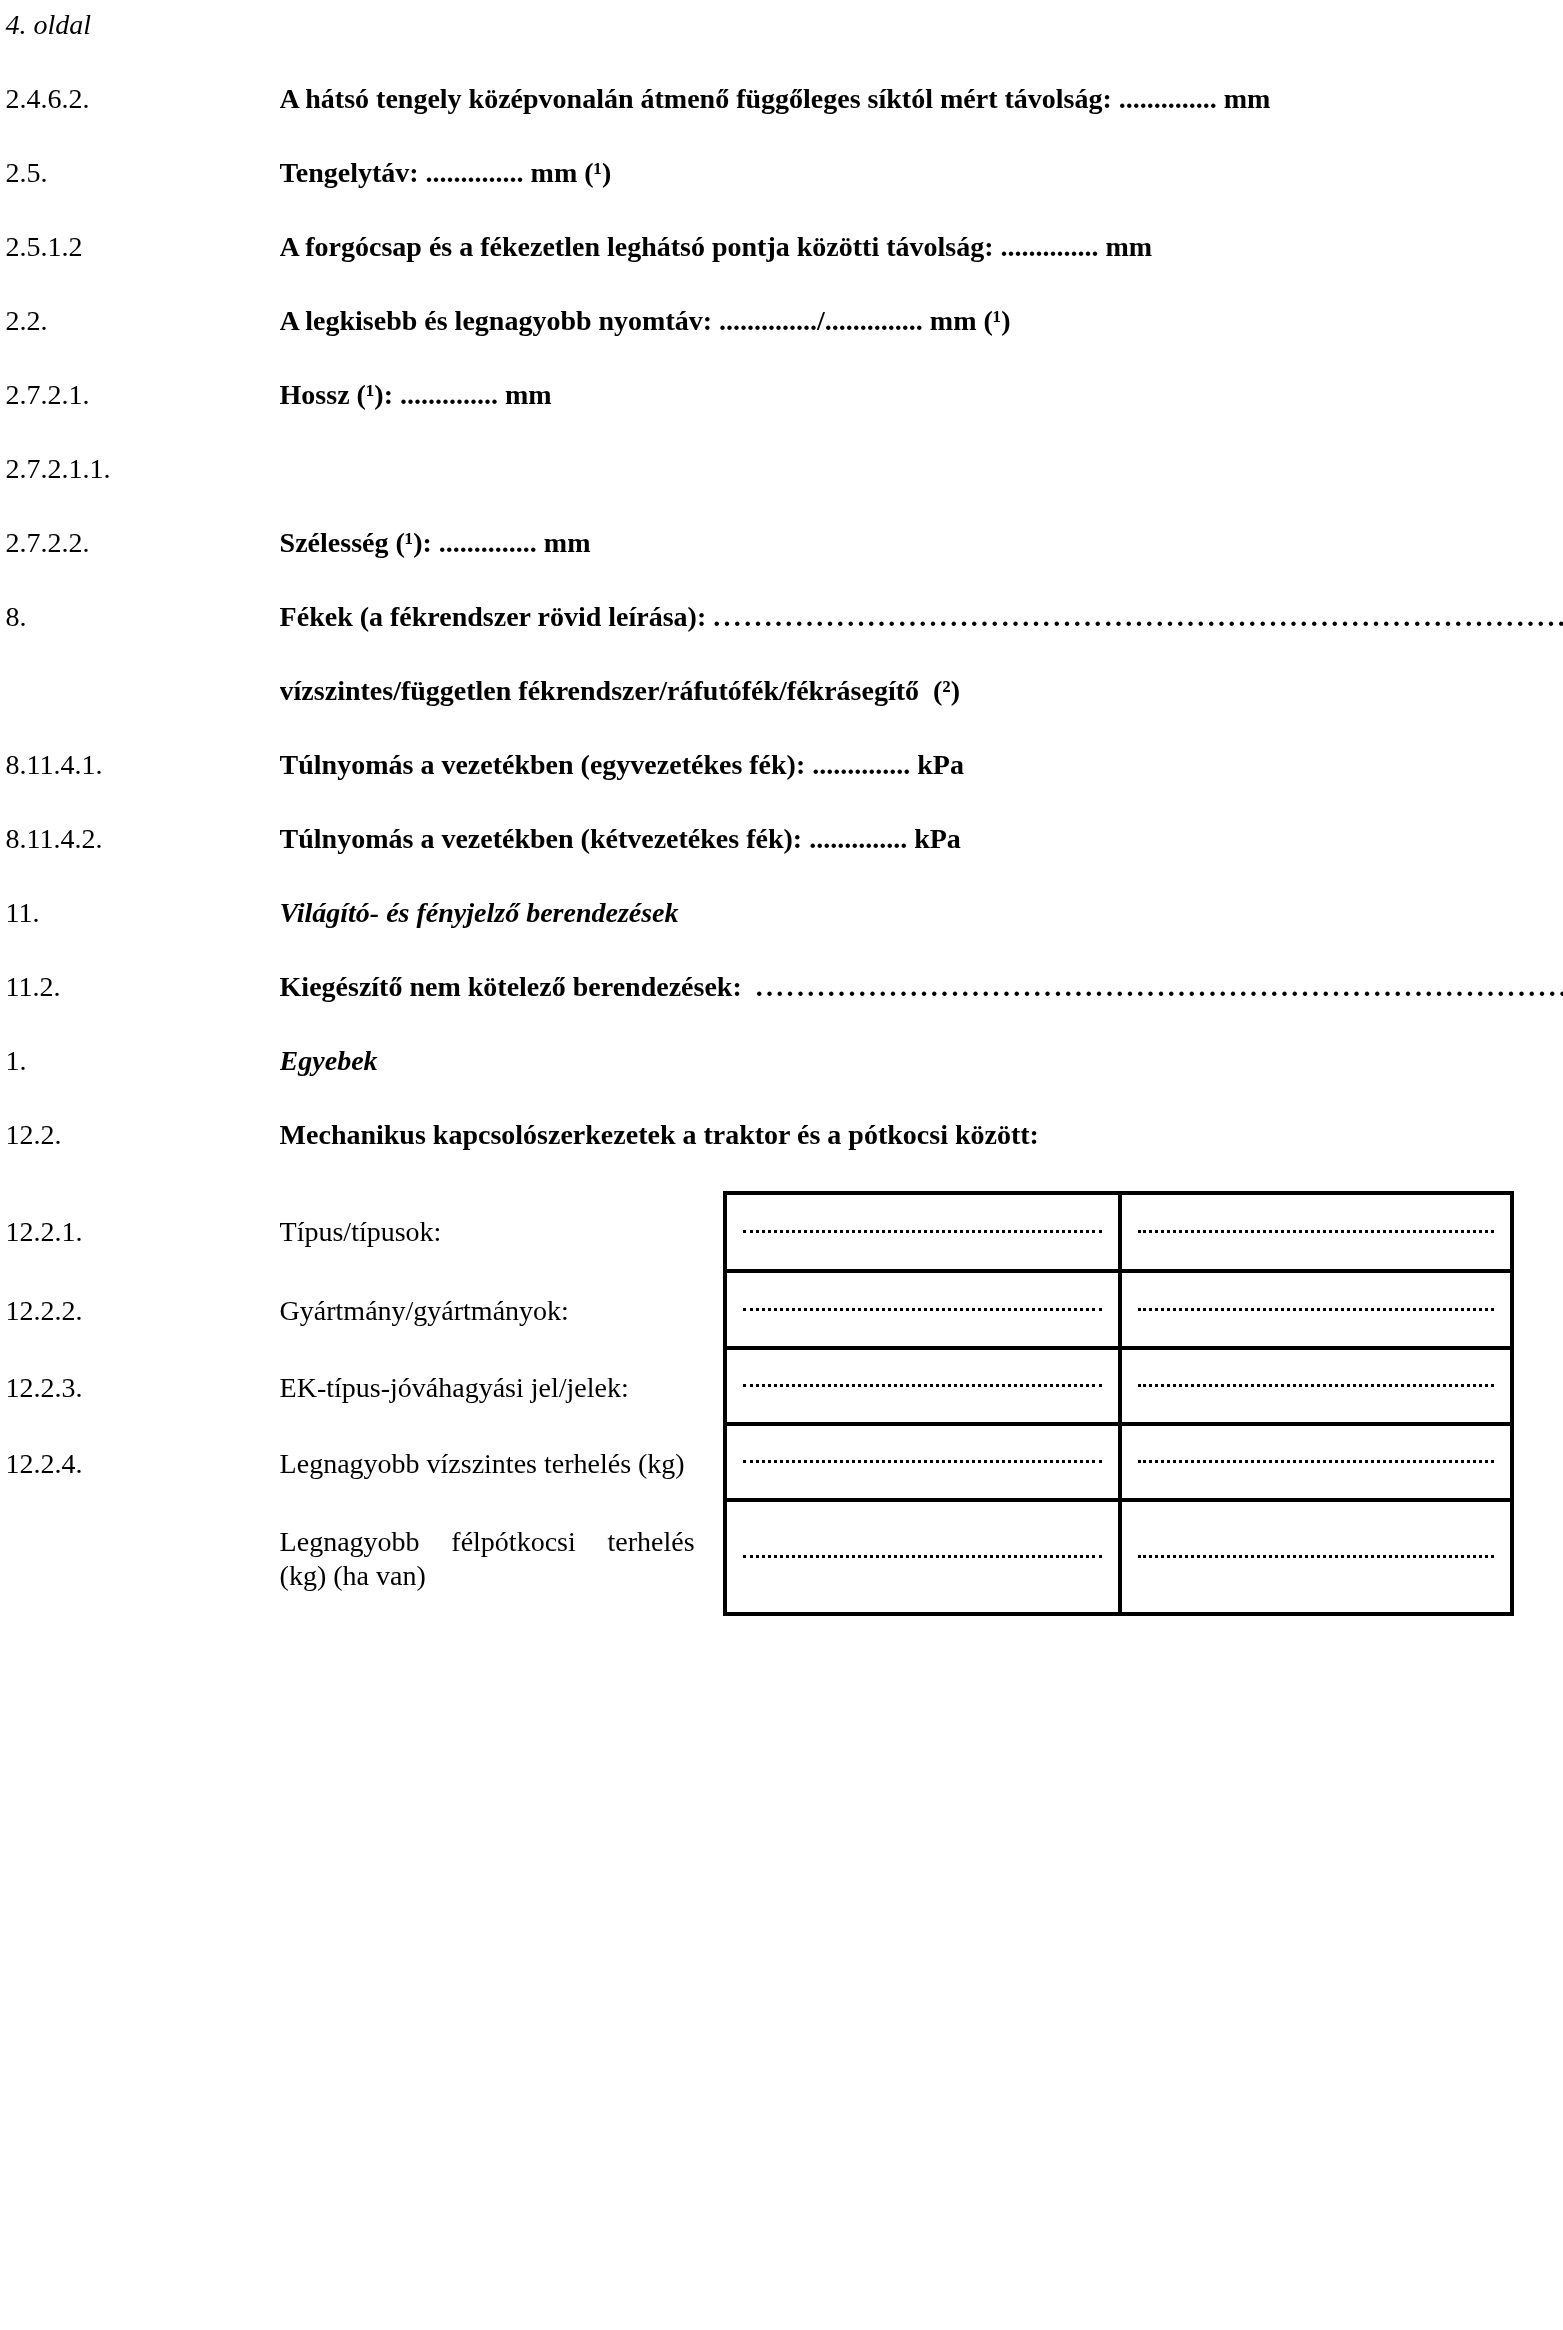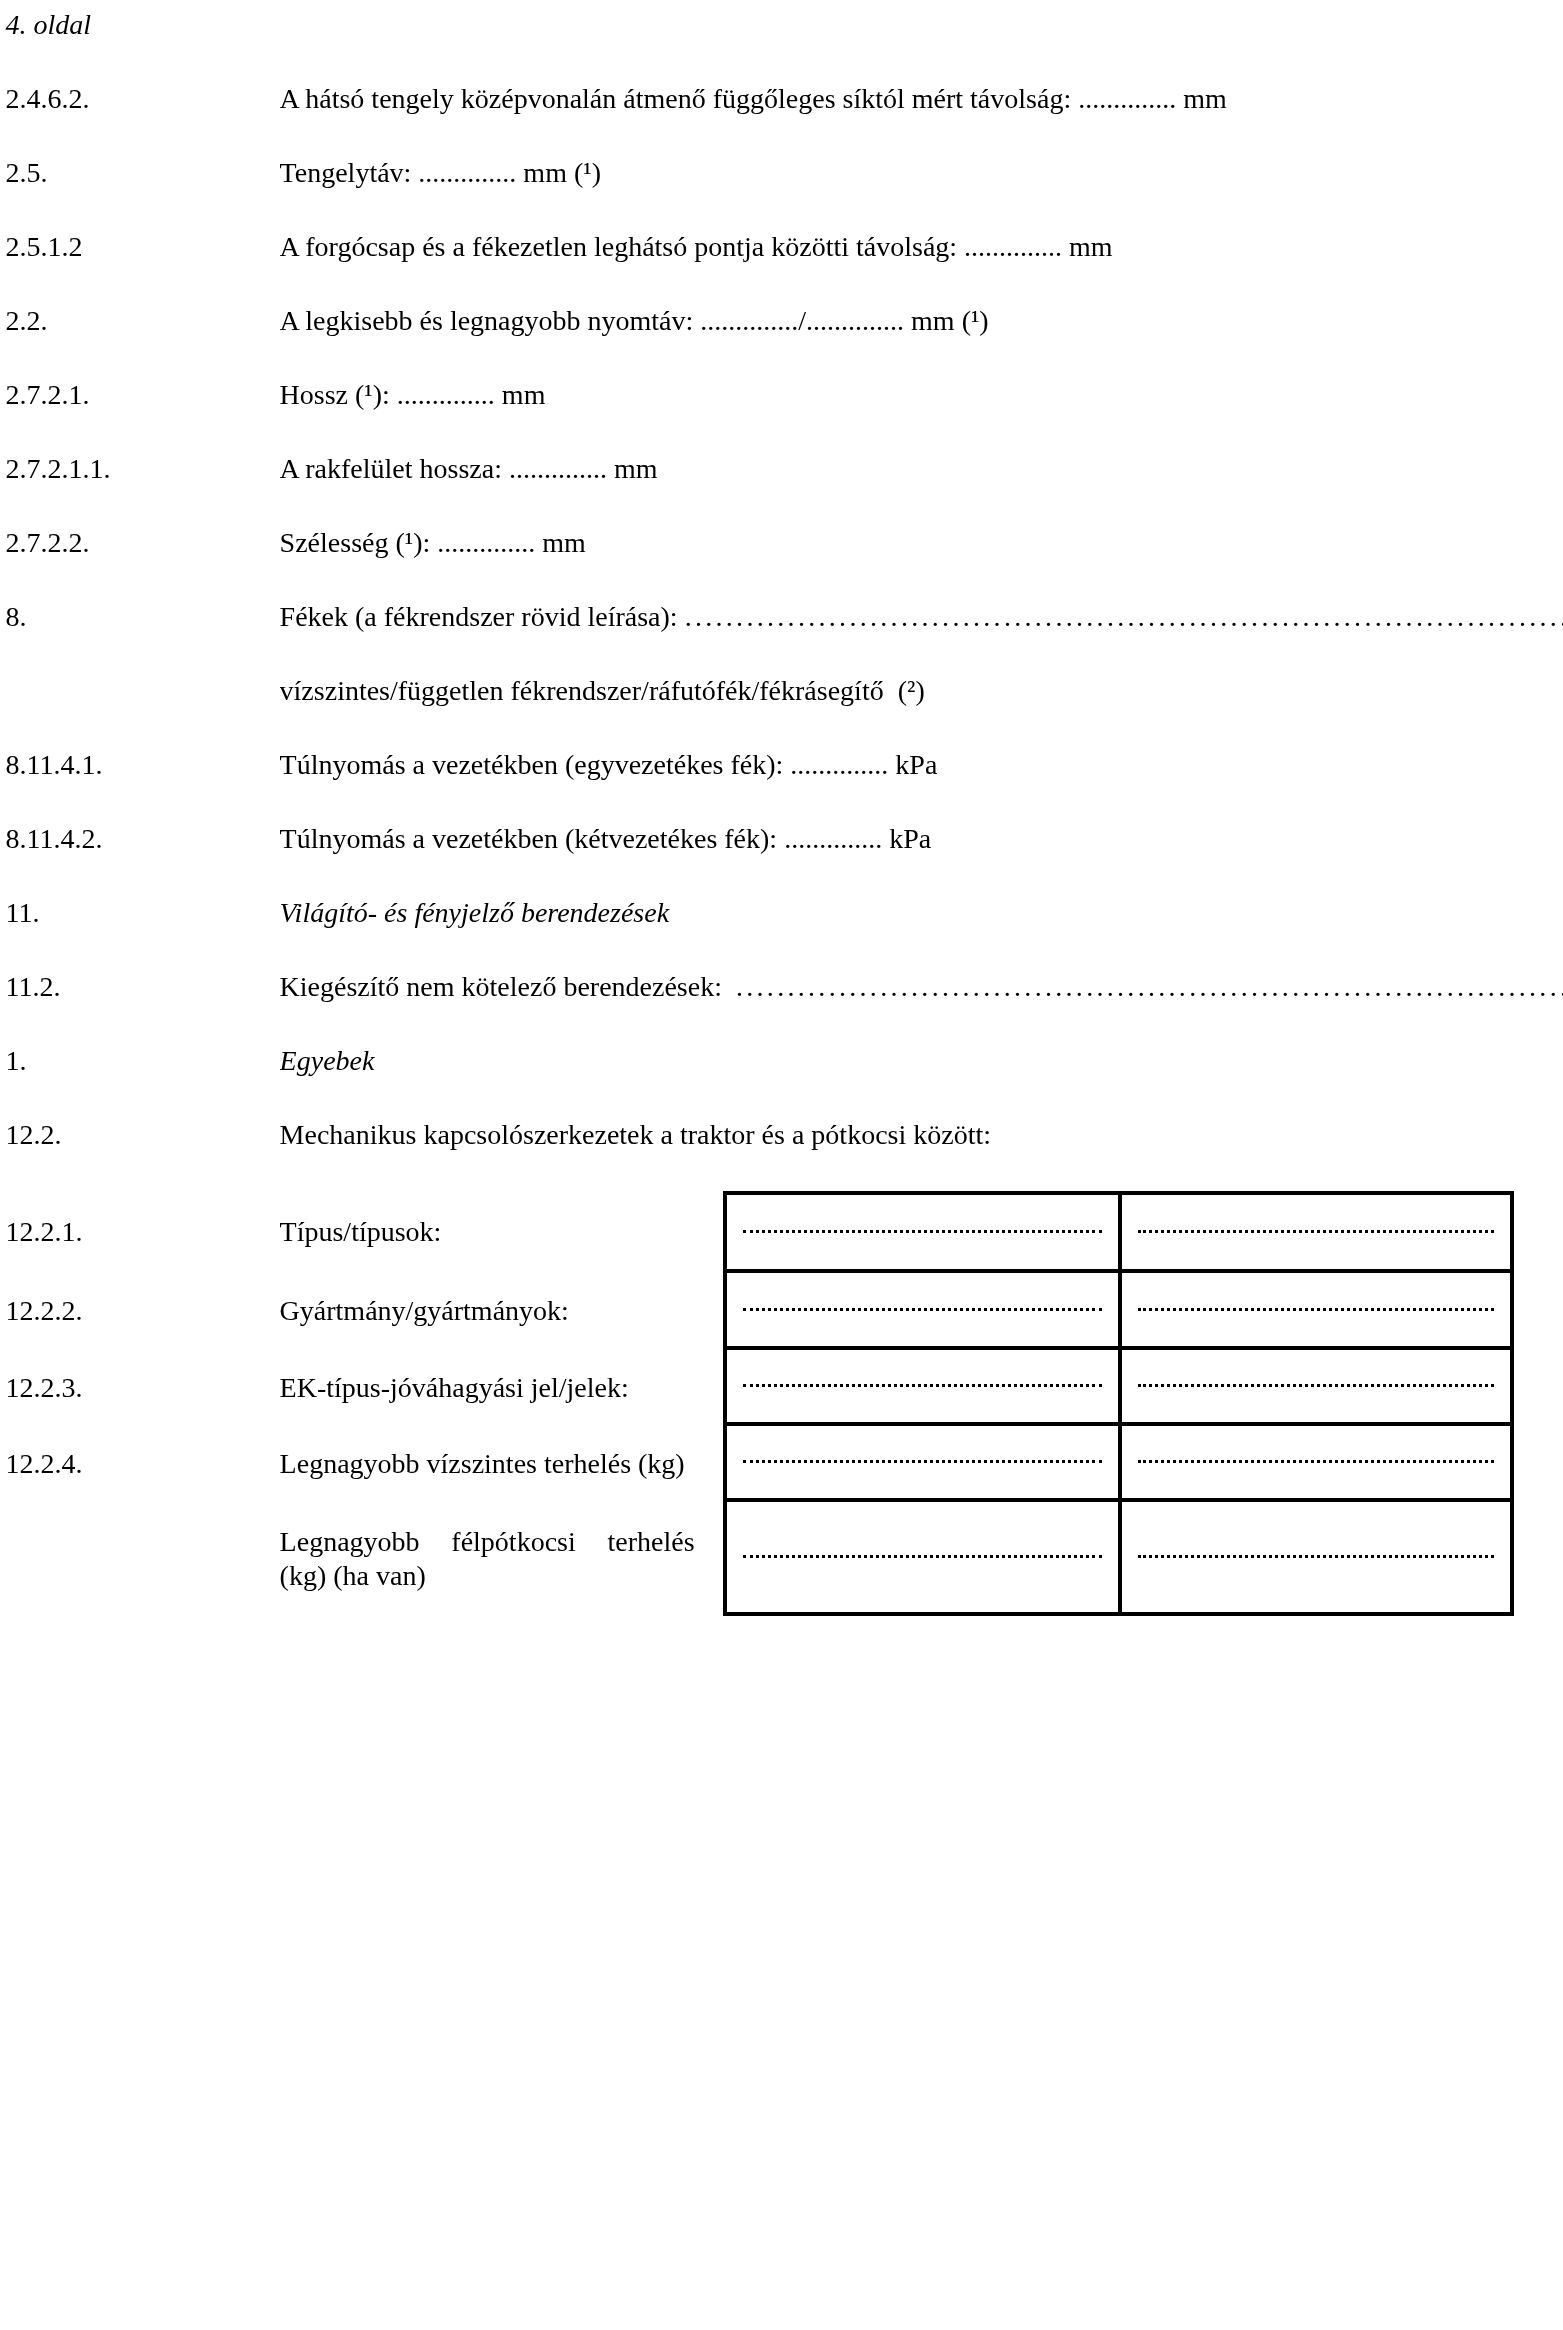--- a/index.html
+++ b/index.html
@@ -33,20 +33,21 @@
   .row .num {
     flex: 0 0 274px;
     white-space: nowrap;
   }
   .row .text {
     flex: 1 1 auto;
     white-space: nowrap;
     overflow: hidden;
     display: flex;
     align-items: flex-end;
+    font-weight: bold;
   }
   .row .text .label-part {
     white-space: pre;
   }
   .row .text.italic {
     font-style: italic;
   }
   .leader {
     flex: 1 1 auto;
     overflow: hidden;
@@ -131,23 +132,20 @@
 
   <div class="row">
     <span class="num">2.7.2.1.</span>
     <span class="text">
         <span class="label-part">Hossz (¹): .............. mm</span>
       </span>
   </div>
 
   <div class="row">
     <span class="num">2.7.2.1.1.</span>
-    <span class="text">
-        <span class="label-part">A rakfelület hossza: .............. mm</span>
-      </span>
   </div>
 
   <div class="row">
     <span class="num">2.7.2.2.</span>
     <span class="text">
         <span class="label-part">Szélesség (¹): .............. mm</span>
       </span>
   </div>
 
   <div class="row">

